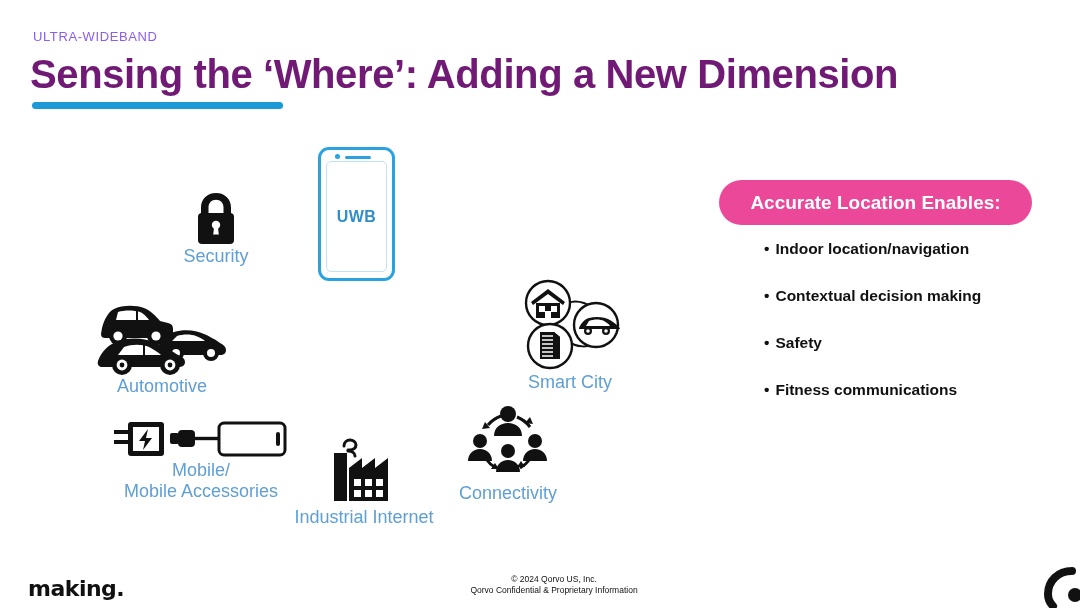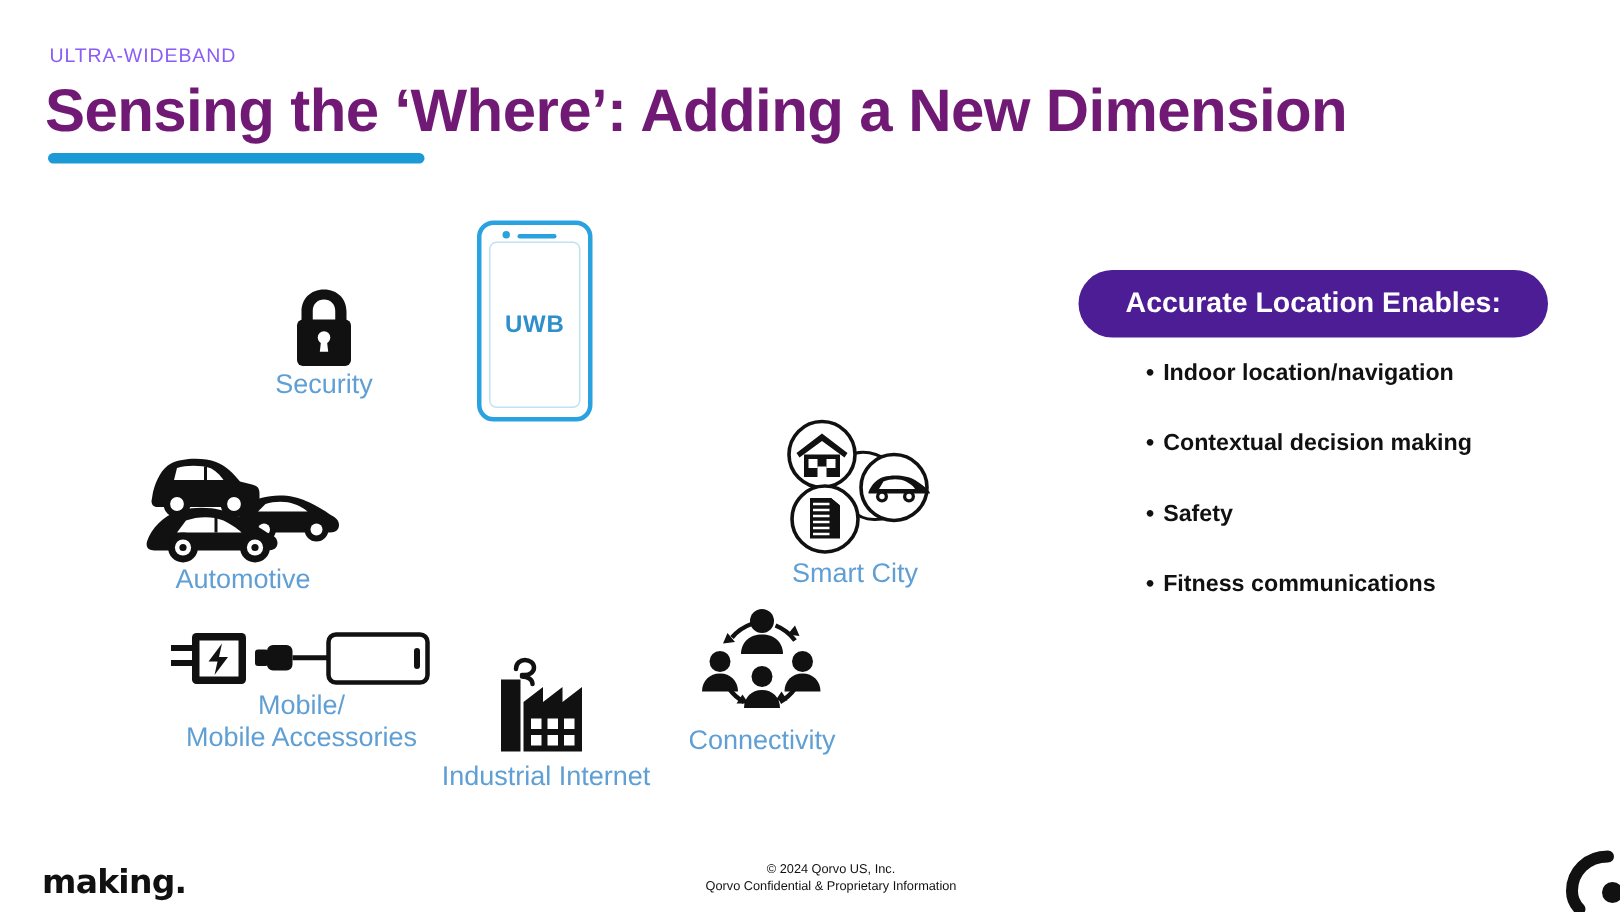--- a/index.html
+++ b/index.html
@@ -67,21 +67,21 @@
     border-radius:2px;background:#2ba2e0;
   }
   .phone .uwb{
     position:absolute;left:0;right:0;top:58px;text-align:center;
     color:#2f8fcb;font-size:16px;font-weight:bold;letter-spacing:.5px;
   }
 
   
   .pill{
     position:absolute;left:719px;top:180px;width:313px;height:45px;
-    background:#4c1d95;border-radius:23px;
+    background:#ec4899;border-radius:23px;
     display:flex;align-items:center;justify-content:center;
   }
   .pill span{color:#ffffff;font-size:19px;font-weight:bold;}
   .bullets{position:absolute;left:736px;top:240px;width:320px;margin-left:28px;}
   .bullet{
     font-size:15.5px;font-weight:bold;color:#111;
     margin-bottom:29px;white-space:nowrap;
   }
   .bullet .dot{margin-right:6px;}
 

